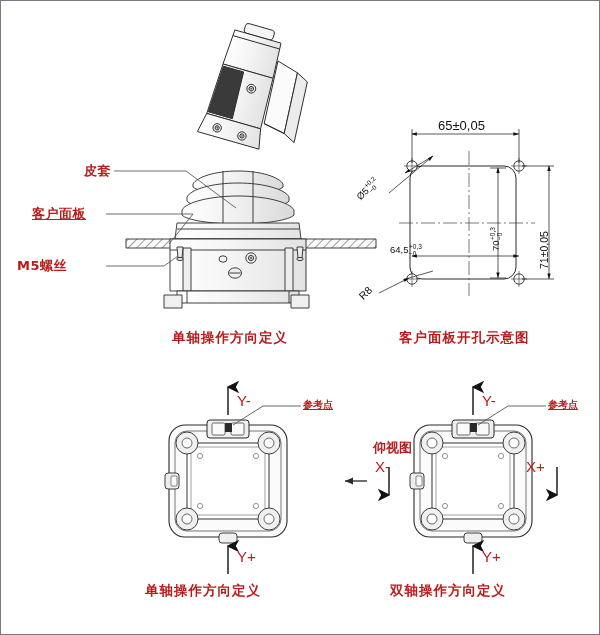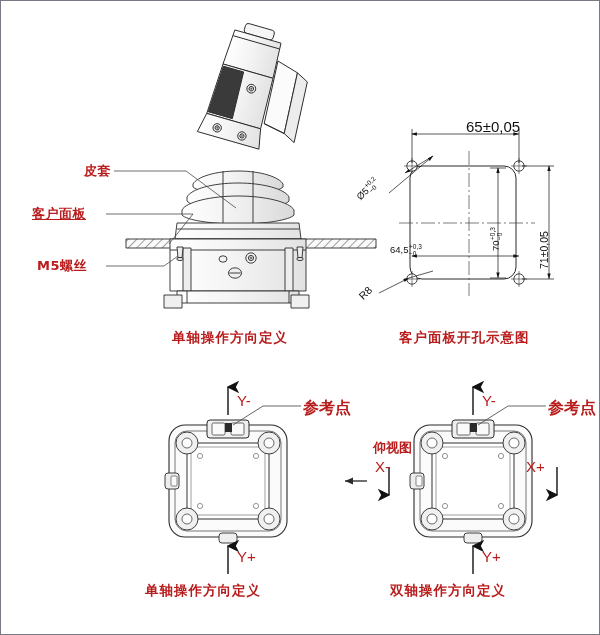--- a/index.html
+++ b/index.html
@@ -43,21 +43,22 @@
     font-size: 13.5px;
     letter-spacing: 1px;
   }
   .axis-lbl {
     font-weight: 400;
     font-size: 15px;
     font-family: "Liberation Sans", sans-serif;
   }
   .ref-lbl {
     font-weight: 700;
-    font-size: 16px;
+    font-size: 10px;
+    text-decoration: underline;
   }
   .vert-cn {
     font-weight: 700;
     font-size: 13px;
     width: 15px;
     text-align: center;
     line-height: 1.15;
     margin-left: 48px;
   }
   .dim {
@@ -370,23 +371,23 @@
         <line x1="542" y1="480" x2="570" y2="480" marker-end="url(#bigArrUp)" transform="rotate(90 556 480)"></line>
       </g>
       <g stroke="#555" stroke-width="0.9" fill="none">
         <path d="M477,424 L507,405 L545,405"></path>
       </g>
     </g>
   </svg>
 
   <div class="lbl cn" style="left:83px; top:163px;">皮套</div>
   <div class="lbl cn" style="left:31px; top:206px;text-decoration:underline;">客户面板</div>
-  <div class="lbl cn" style="left:36px; top:258px;text-align:center;">M5螺丝</div>
-
-  <div class="dim" style="left:437px; top:118px; font-size:15px;margin-left:28px;">65±0,05</div>
+  <div class="lbl cn" style="left:16px; top:258px;text-align:center;">M5螺丝</div>
+
+  <div class="dim" style="left:437px; top:118px; font-size:13px;">65±0,05</div>
 
   <div class="dim dim-rot90" style="left:538px; top:268px; font-size:10.5px;">71±0,05</div>
 
   <div class="dim dim-rot90" style="left:489px; top:250px;">
     <span>70</span><span class="tol"><span>+0,3</span><span>−0</span></span>
   </div>
 
   <div class="dim" style="left:389px; top:243px;">
     <span>64,5</span><span class="tol"><span>+0,3</span><span>−0</span></span>
   </div>

